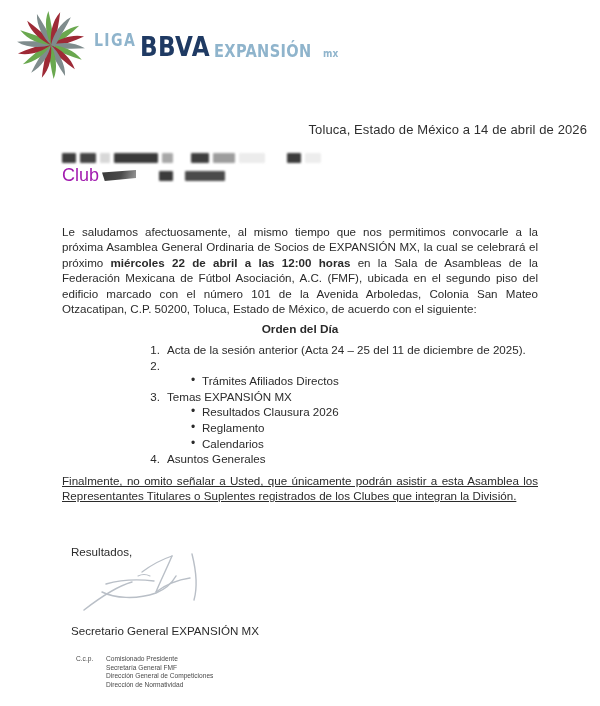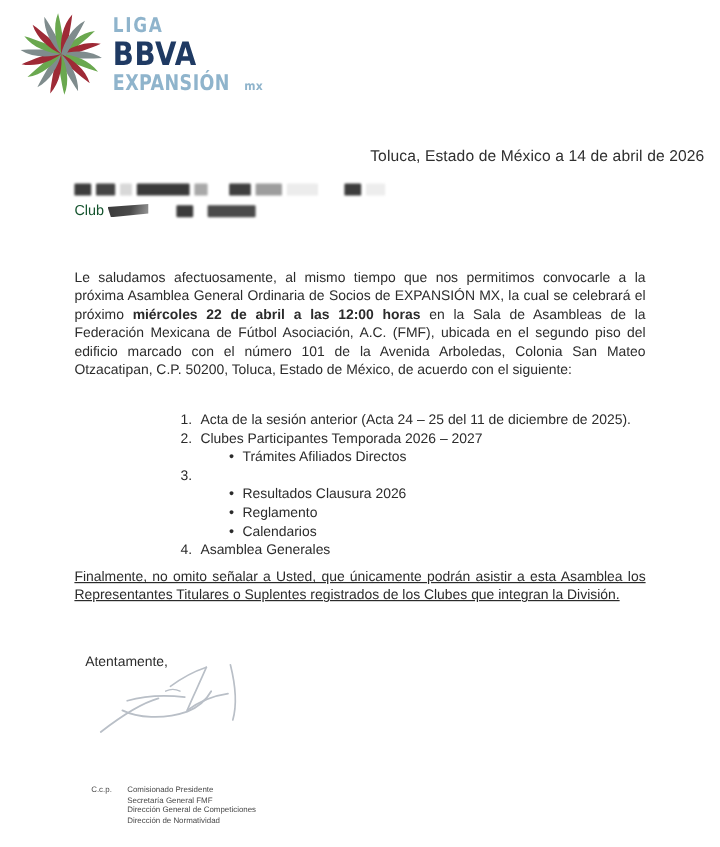--- a/index.html
+++ b/index.html
@@ -26,21 +26,21 @@
     align-items: center;
     gap: 6px;
   }
   .logo-mark {
     width: 74px;
     height: 74px;
     flex: 0 0 auto;
   }
   .logo-words {
     display: flex;
-    flex-direction: column;
+    flex-direction: row;
     line-height: 1;
     padding-top: 2px;
   }
   .logo-liga {
     font-size: 17px;
     letter-spacing: 1.5px;
     font-weight: 700;
     color: #8fb4cc;
     font-family: "DejaVu Sans Condensed", "Liberation Sans", sans-serif;
     transform: scaleX(0.92);
@@ -109,22 +109,22 @@
     gap: 4px;
     height: 12px;
     margin-bottom: 4px;
   }
   .rb {
     height: 10px;
     border-radius: 1px;
     filter: blur(0.8px);
   }
   .recipient-label {
-    font-size: 12px;
-    color: #14532d;
+    font-size: 18px;
+    color: #a21caf;
     line-height: 15px;
   }
   .club-line {
     display: flex;
     align-items: center;
     gap: 3px;
   }
   .club-smear {
     width: 34px;
     height: 11px;
@@ -303,76 +303,78 @@
         <span class="rb" style="width:14px;background:#3b3b3b;"></span>
         <span class="rb" style="width:40px;background:#4b4b4b;"></span>
       </span>
     </div>
   </div>
 
   <div class="para" id="p-main">
     <span>Le saludamos afectuosamente, al mismo tiempo que nos permitimos convocarle a la próxima Asamblea General Ordinaria de Socios de EXPANSIÓN MX, la cual se celebrará el próximo </span><b>miércoles 22 de abril a las 12:00 horas</b><span> en la Sala de Asambleas de la Federación Mexicana de Fútbol Asociación, A.C. (FMF), ubicada en el segundo piso del edificio marcado con el número 101 de la Avenida Arboledas, Colonia San Mateo Otzacatipan, C.P. 50200, Toluca, Estado de México, de acuerdo con el siguiente:</span>
   </div>
 
+  <div class="orden-title">Orden del Día</div>
 
   <div class="agenda" id="agenda-list">
       <div class="agenda-item">
         <span class="agenda-num">1.</span>
         <span>Acta de la sesión anterior (Acta 24 – 25 del 11 de diciembre de 2025).</span>
       </div>
       <div class="agenda-item">
         <span class="agenda-num">2.</span>
-        <span>Clubes Participantes Temporada 2026 – 2027</span>
       </div>
       <div class="sub-list">
         <div class="sub-item">
           <span class="sub-bullet">•</span>
           <span>Trámites Afiliados Directos</span>
         </div>
       </div>
       <div class="agenda-item">
         <span class="agenda-num">3.</span>
+        <span>Temas EXPANSIÓN MX</span>
       </div>
       <div class="sub-list">
         <div class="sub-item">
           <span class="sub-bullet">•</span>
           <span>Resultados Clausura 2026</span>
         </div>
         <div class="sub-item">
           <span class="sub-bullet">•</span>
           <span>Reglamento</span>
         </div>
         <div class="sub-item">
           <span class="sub-bullet">•</span>
           <span>Calendarios</span>
         </div>
       </div>
       <div class="agenda-item">
         <span class="agenda-num">4.</span>
-        <span>Asamblea Generales</span>
+        <span>Asuntos Generales</span>
       </div>
     </div>
 
   <div class="para" id="p-final">Finalmente, no omito señalar a Usted, que únicamente podrán asistir a esta Asamblea los Representantes Titulares o Suplentes registrados de los Clubes que integran la División.</div>
 
-  <div class="atentamente">Atentamente,</div>
+  <div class="atentamente">Resultados,</div>
 
   <svg class="signature-img" viewBox="0 0 160 62">
     <g fill="none" stroke="#b9bfc7" stroke-linecap="round" stroke-linejoin="round">
       <path d="M4 58 C 22 44, 38 34, 52 30" stroke-width="1.5"></path>
       <path d="M26 32 C 40 28, 58 27, 74 29" stroke-width="1.4"></path>
       <path d="M22 40 C 34 46, 56 48, 76 41 C 86 37, 92 31, 96 24" stroke-width="1.5"></path>
       <path d="M62 20 C 70 14, 80 8, 92 4" stroke-width="1.3"></path>
       <path d="M92 4 C 86 18, 80 30, 76 40" stroke-width="1.4"></path>
       <path d="M76 40 C 84 34, 96 28, 110 26" stroke-width="1.4"></path>
       <path d="M112 2 C 116 18, 118 34, 114 48" stroke-width="1.4"></path>
       <path d="M58 24 C 62 22, 66 22, 70 24" stroke-width="1.1"></path>
     </g>
   </svg>
 
+  <div class="sign-title">Secretario General EXPANSIÓN MX</div>
 
   <div class="ccp">
     <div class="ccp-label">C.c.p.</div>
     <div class="ccp-list" id="ccp-list">
         <div>Comisionado Presidente</div>
         <div>Secretaría General FMF</div>
         <div>Dirección General de Competiciones</div>
         <div>Dirección de Normatividad</div>
       </div>
   </div>

